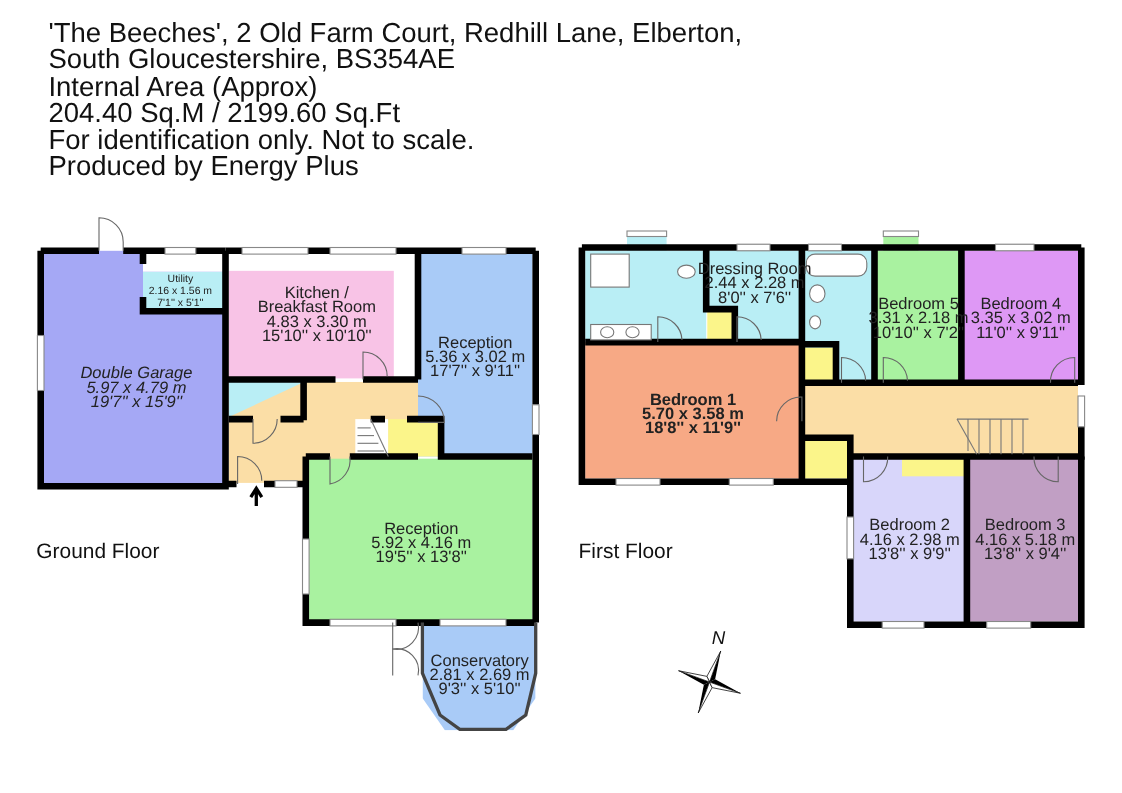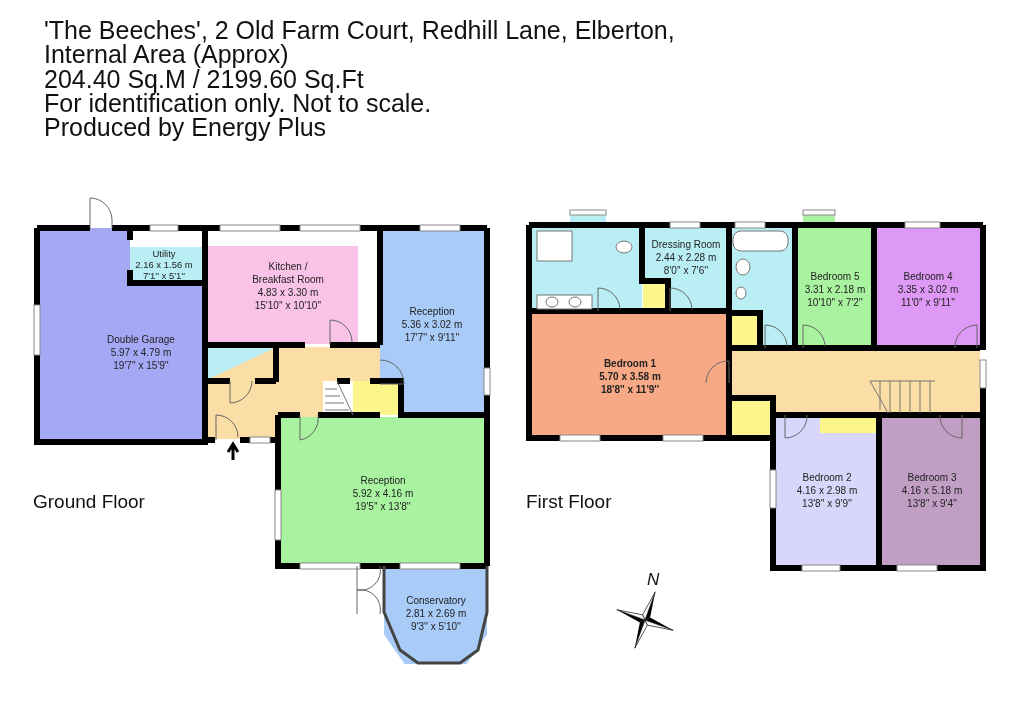--- a/index.html
+++ b/index.html
@@ -2,28 +2,29 @@
 <html><head>
 <meta charset="utf-8">
 <style>
   html,body{margin:0;padding:0;background:#ffffff;}
   body{width:1020px;height:721px;position:relative;overflow:hidden;font-family:"Liberation Sans",sans-serif;color:#111;}
   .header{position:absolute;left:44px;top:18px;font-size:25px;line-height:24.3px;color:#111;}
   .header .line{white-space:nowrap;}
   .header .name{font-family:"Liberation Sans",sans-serif;}
   .floor-label{position:absolute;font-size:19px;color:#111;}
   .room{position:absolute;box-sizing:border-box;}
-  .lbl{position:absolute;text-align:center;font-size:10px;line-height:13px;color:#222;white-space:nowrap;transform:translateX(-50%);}
+  .lbl{position:absolute;text-align:center;font-size:15px;line-height:13px;color:#222;white-space:nowrap;transform:translateX(-50%);}
   svg{position:absolute;left:0;top:0;}
 </style>
 </head>
 <body>
 
 <div class="header">
   <div class="line"><span class="name">'The Beeches'</span><span>, 2 Old Farm Court, Redhill Lane, Elberton,</span></div>
+  <div class="line">South Gloucestershire, BS354AE</div>
   <div class="line">Internal Area (Approx)</div>
   <div class="line">204.40 Sq.M / 2199.60 Sq.Ft</div>
   <div class="line">For identification only. Not to scale.</div>
   <div class="line">Produced by Energy Plus</div>
 </div>
 
 <div>
 
   <div class="room" style="left:37px;top:228px;width:168px;height:214px;background:#a5a8f5;"></div>
   <div class="room" style="left:130px;top:247px;width:75px;height:35px;background:#b9eef5;"></div>
@@ -92,21 +93,21 @@
       <line x1="325" y1="389" x2="337" y2="389"></line>
         <line x1="325" y1="396" x2="340" y2="396"></line>
       <line x1="325" y1="403" x2="344" y2="403"></line>
         <line x1="325" y1="410" x2="349" y2="410"></line>
       <line x1="337" y1="381" x2="353" y2="415"></line>
     </g>
 
     <path d="M228 452 L233 444 L238 452 M233 444 L233 460" fill="none" stroke="#000" stroke-width="3"></path>
   </svg>
 
-  <div class="lbl" style="left:141px;top:333px;">
+  <div class="lbl" style="left:124px;top:333px;font-style:italic;">
     <div>Double Garage</div>
     <div>5.97 x 4.79 m</div>
     <div>19'7'' x 15'9''</div>
   </div>
   <div class="lbl" style="left:164px;top:248px;font-size:9.5px;line-height:11px;">
     <div>Utility</div>
     <div>2.16 x 1.56 m</div>
     <div>7'1'' x 5'1''</div>
   </div>
   <div class="lbl" style="left:288px;top:260px;">

